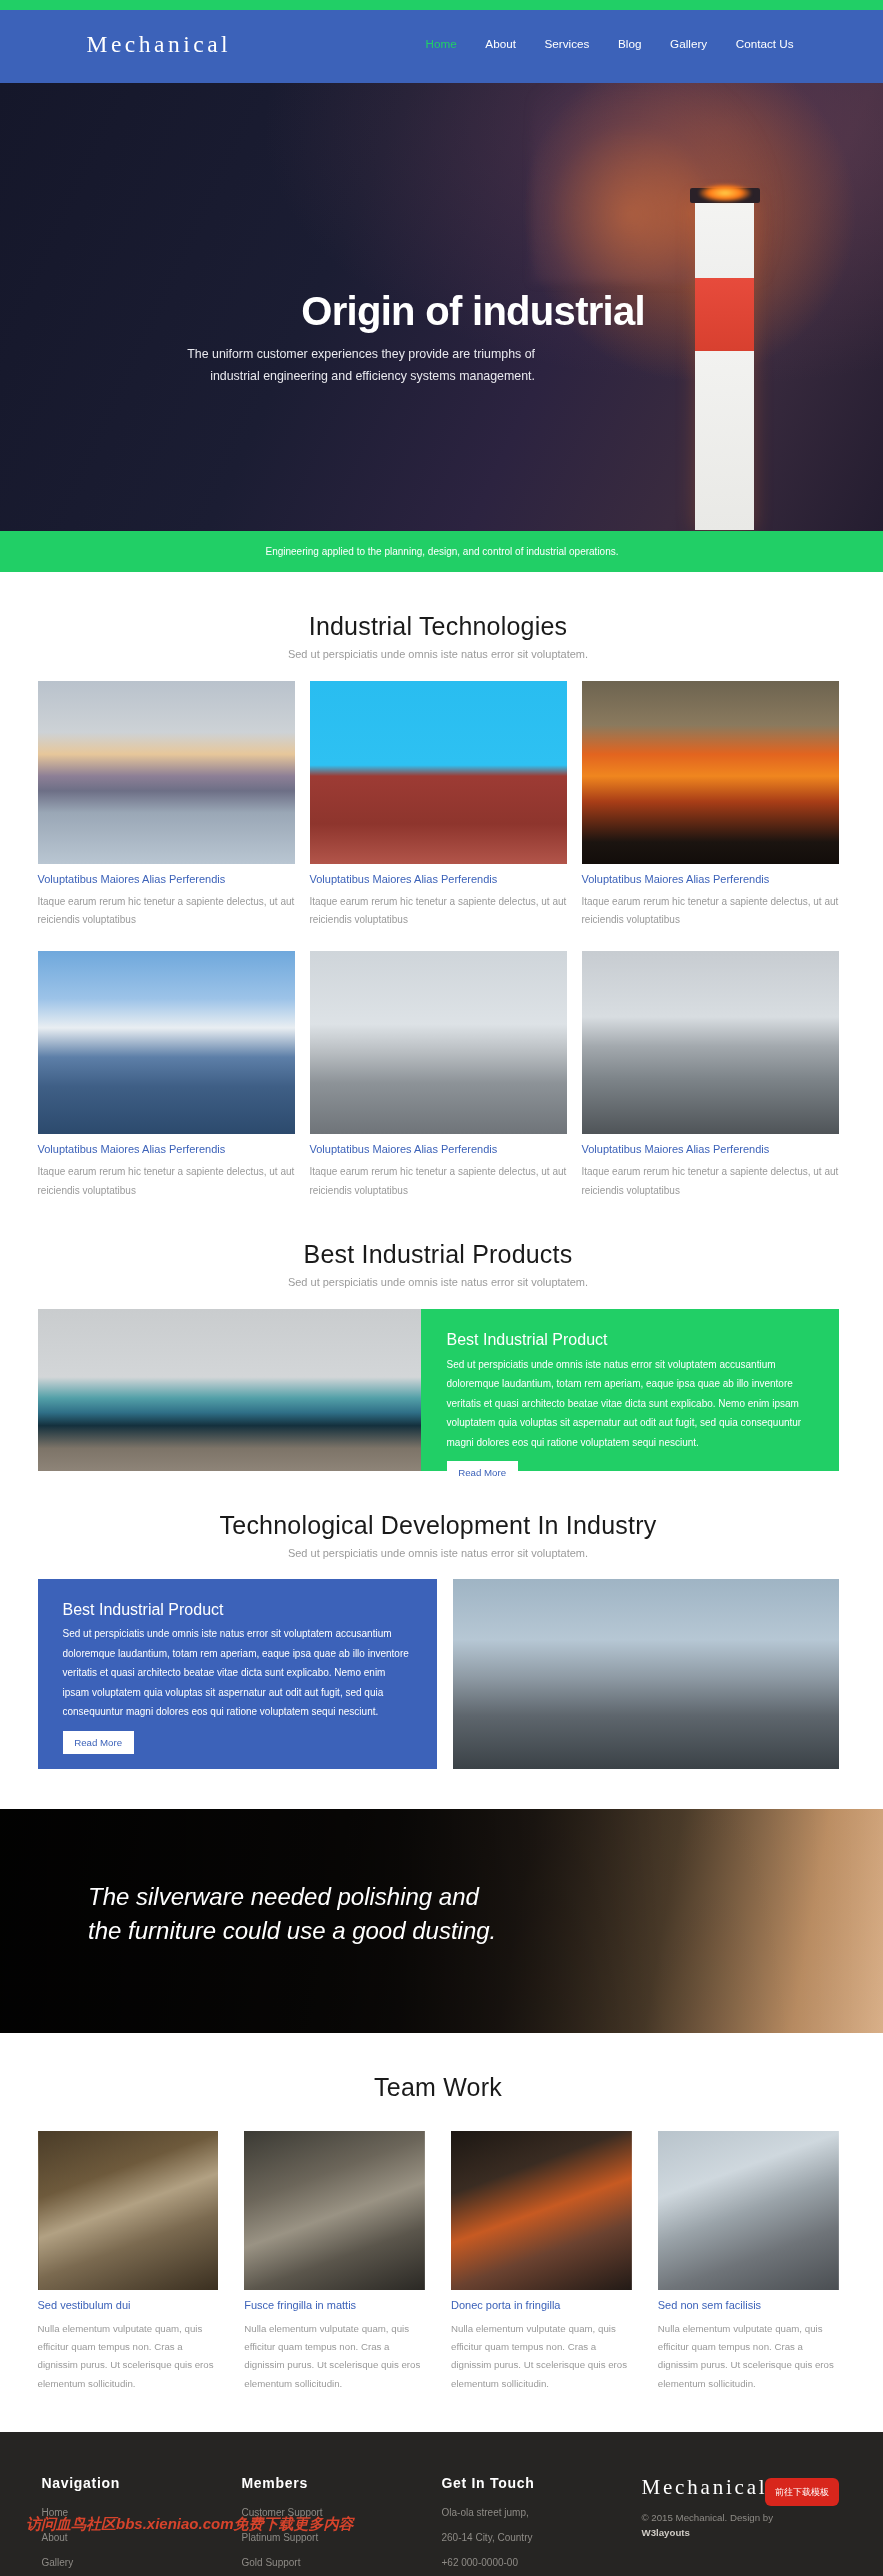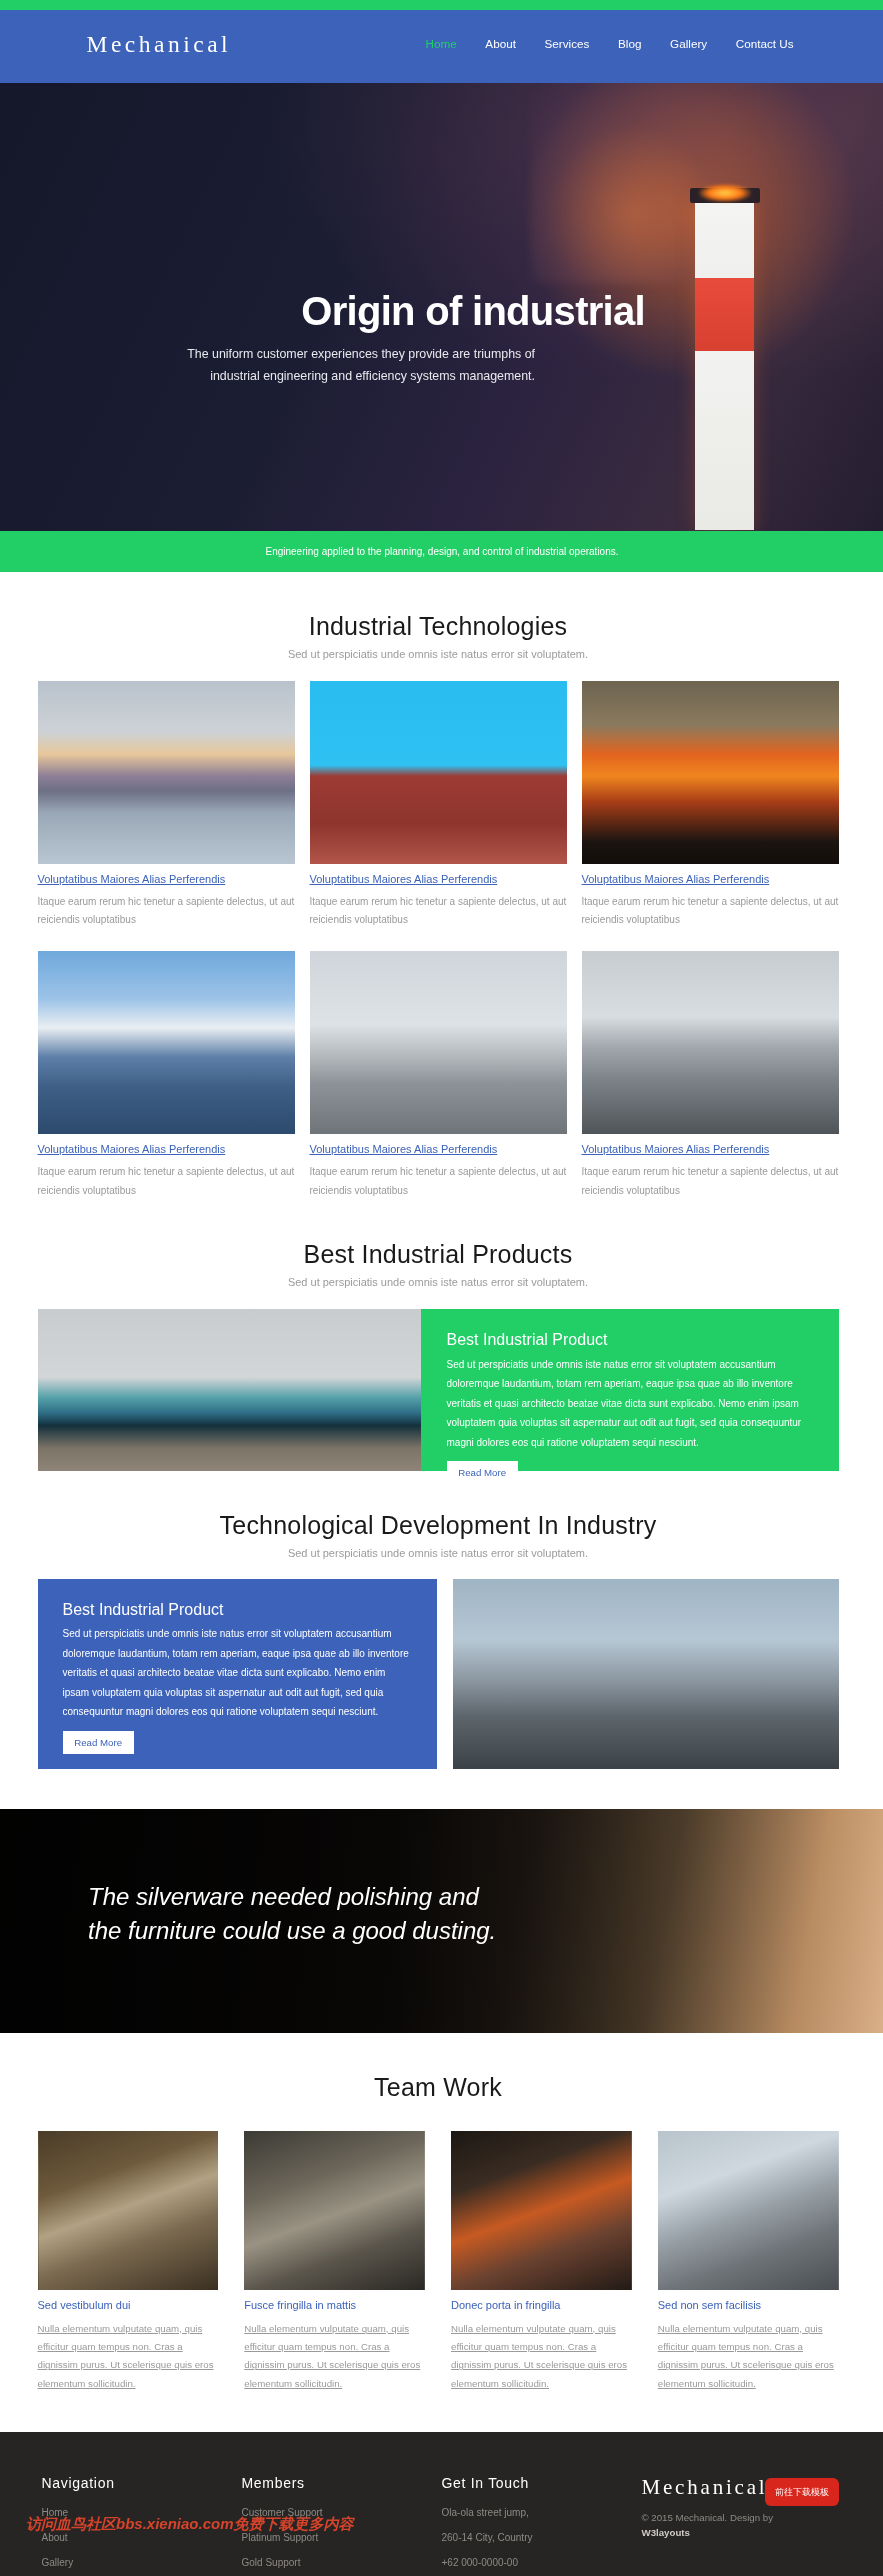--- a/index.html
+++ b/index.html
@@ -72,21 +72,21 @@
 
   
   .sec { padding:40px 8px 0 0; }
   .sec-title { text-align:center; font-size:25px; font-weight:400; color:#1a1a1a; letter-spacing:0.2px;}
   .sec-sub { text-align:center; font-size:11px; color:#9b9b9b; margin-top:7px; }
 
   
   .grid3 { display:flex; gap:15px; margin-top:21px; }
   .card { width:257px; }
   .thumb { width:100%; height:183px; background-size:cover; background-position:center; }
-  .card h4 { margin-top:9px; font-size:11px; color:#3c62b9; font-weight:400;text-decoration:underline; }
+  .card h4 { margin-top:9px; font-size:11px; color:#3c62b9; font-weight:400; }
   .card p { margin-top:8.3px; font-size:10px; color:#9a9a9a; line-height:1.85; }
   .grid3.second { margin-top:21px; }
 
   
   .img-a{background:linear-gradient(180deg,#b9c2cc 0%,#cdd2d6 28%,#e7c79a 40%,#8d7f96 52%,#6d6f86 60%,#9aa7b6 72%,#b9c6d2 100%);}
   .img-b{background:linear-gradient(180deg,#29bdf0 0%,#2ec1f2 46%,#9d3b34 52%,#8e352d 78%,#b2554a 100%);}
   .img-c{background:linear-gradient(180deg,#6d6450 0%,#8a7a5e 24%,#e2641f 40%,#f0861f 52%,#a83d17 66%,#1b1410 88%,#120d0a 100%);}
   .img-d{background:linear-gradient(180deg,#6fa8dc 0%,#9cc3e8 26%,#e9eef2 42%,#5d7fa8 58%,#3f5f86 74%,#2c4a6d 100%);}
   .img-e{background:linear-gradient(180deg,#cfd5da 0%,#dde2e6 40%,#b7bcc0 56%,#8d9398 72%,#6f7479 100%);}
   .img-f{background:linear-gradient(180deg,#c7ccd1 0%,#d8dde1 36%,#a3a9ae 52%,#7d8489 70%,#4f5458 100%);}
@@ -128,30 +128,30 @@
   .quote-text{
     position:absolute; z-index:2; left:88px; top:71px; width:428px;
     color:#fff; font-size:24px; line-height:1.42; font-weight:400;font-style:italic;
   }
 
   
   .grid4 { display:flex; gap:26px; margin-top:29px; }
   .tcard { width:191px; }
   .tthumb { width:100%; height:159px; background-size:cover; background-position:center; }
   .tcard h4 { margin-top:9.7px; font-size:11px; color:#3c62b9; font-weight:400; }
-  .tcard p { margin-top:8.3px; font-size:9.7px; color:#9a9a9a; line-height:1.9;text-decoration:underline; }
+  .tcard p { margin-top:8.3px; font-size:9.7px; color:#9a9a9a; line-height:1.9; }
 
   
   footer {
     margin-top:39px; background:#262523; color:#b6b2ac; padding:43px 0 28px 0; min-height:148px;
     position:relative;
   }
   .fcols { display:flex; }
   .fcol { width:200px; }
-  .fcol h5 { color:#fff; font-size:14px; font-weight:400; letter-spacing:0.7px; margin-bottom:15px; }
+  .fcol h5 { color:#fff; font-size:14px; font-weight:700; letter-spacing:0.7px; margin-bottom:15px; }
   .fcol ul { list-style:none; }
   .fcol li { margin-bottom:13px; }
   .fcol a, .fcol span.l { color:#8d8a85; text-decoration:none; font-size:10px; }
   .fbrand { width:200px; text-align:left; position:relative; }
   .fbrand .fb-name {
     font-family:"Liberation Serif", serif; color:#fff; font-size:21px; letter-spacing:2.8px;
   }
   .fbrand .fb-copy { margin-top:9.7px; color:#8d8a85; font-size:9.7px; line-height:1.6; }
   .fbrand .fb-copy b { color:#cfcbc5; font-weight:bold; }
 

